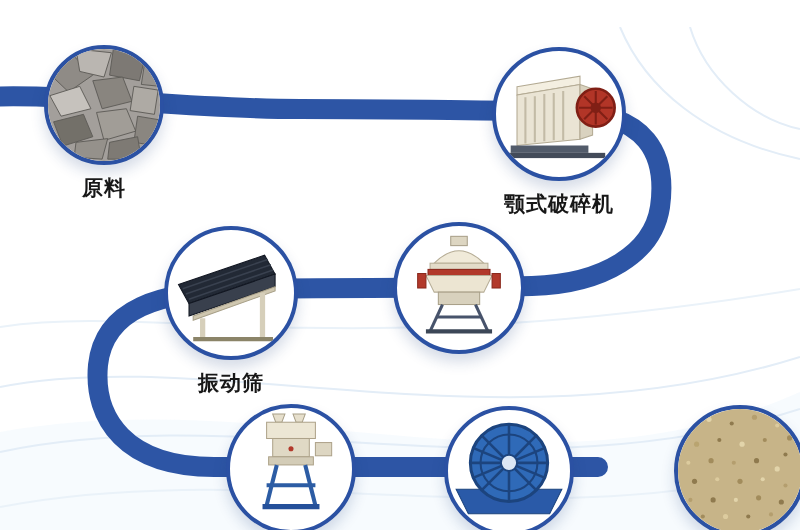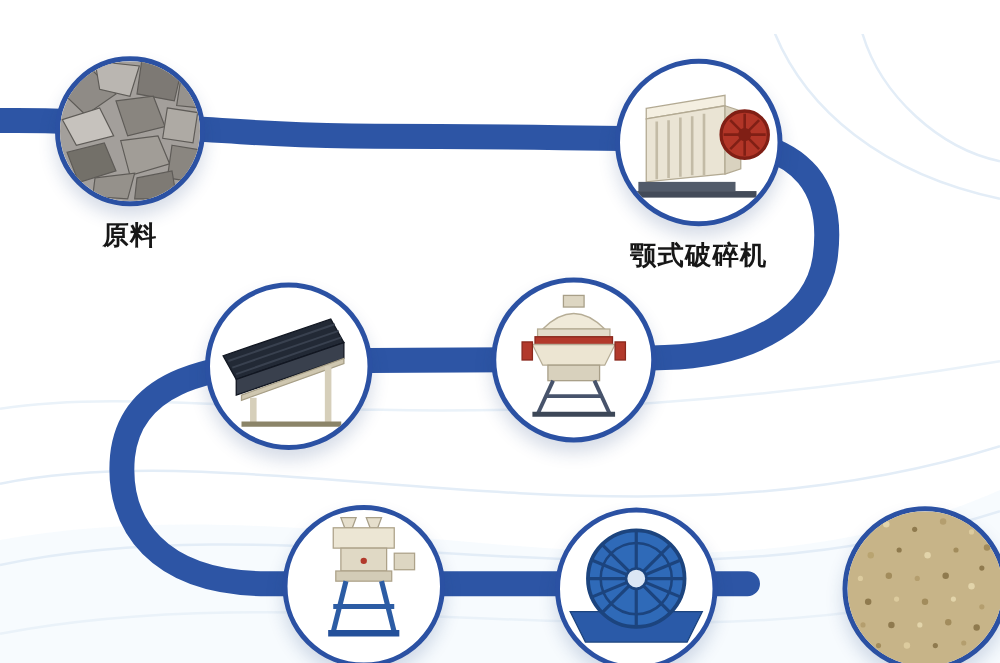--- a/index.html
+++ b/index.html
@@ -102,20 +102,21 @@
             <line x1="17" y1="61" x2="98" y2="33"></line>
           <line x1="20" y1="66" x2="100" y2="38"></line>
         </g>
         <polygon points="20,70 102,42 102,54 20,82" fill="#39404d" stroke="#121722"></polygon>
         <polygon points="24,82 102,54 102,58 24,86" fill="#cfc7b0" stroke="#a79f87"></polygon>
         <line x1="33" y1="84" x2="33" y2="104" stroke="#d6cfba" stroke-width="5"></line>
         <line x1="90" y1="60" x2="90" y2="104" stroke="#d6cfba" stroke-width="5"></line>
         <line x1="24" y1="104" x2="100" y2="104" stroke="#8b8468" stroke-width="4"></line>
       </svg>
     </div>
+    <div class="label">振动筛</div>
   </div>
 
   <div class="node" style="left:393px;top:195px;">
     <div class="circle" style="width:124px;height:124px;">
       <svg viewBox="0 0 120 120">
         <rect x="52" y="10" width="16" height="9" fill="#ddd6c2" stroke="#a89f88"></rect>
         <path d="M36,36 Q60,12 84,36 Z" fill="#f0ead9" stroke="#b6ad96"></path>
         <rect x="32" y="36" width="56" height="6" fill="#e3dcc9" stroke="#b6ad96"></rect>
         <rect x="30" y="42" width="60" height="6" fill="#b2392b" stroke="#8a281c"></rect>
         <polygon points="28,48 92,48 84,64 36,64" fill="#ece5d2" stroke="#b6ad96"></polygon>

